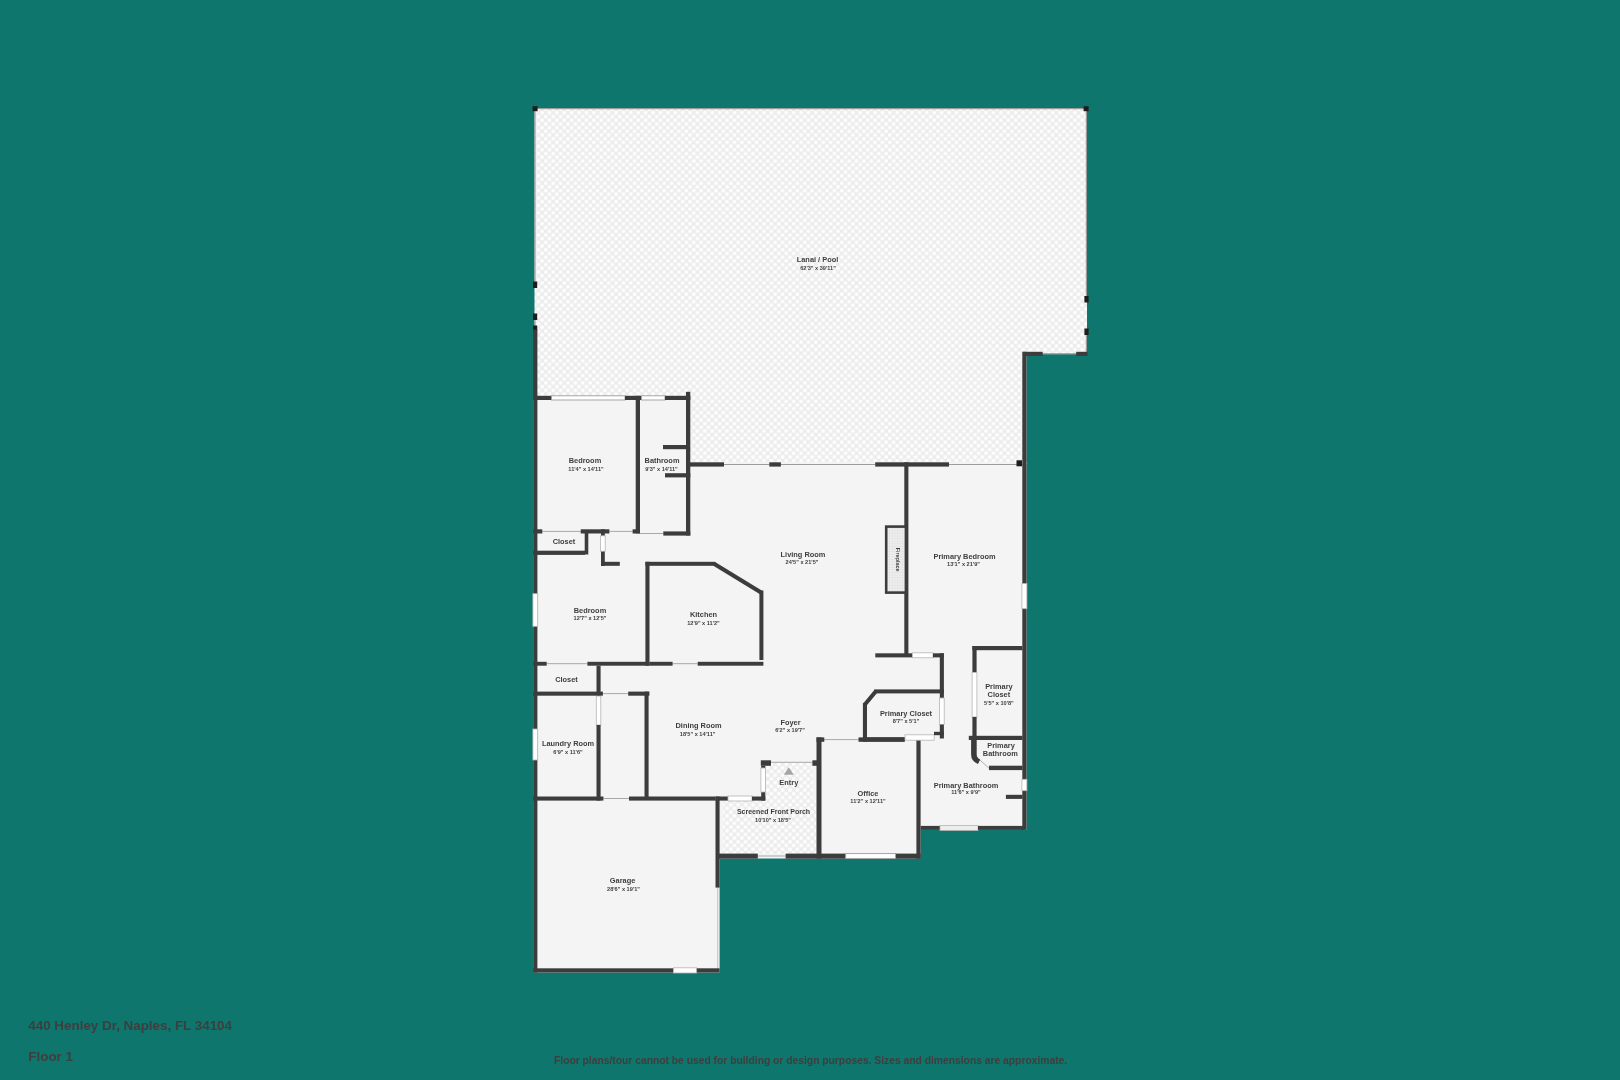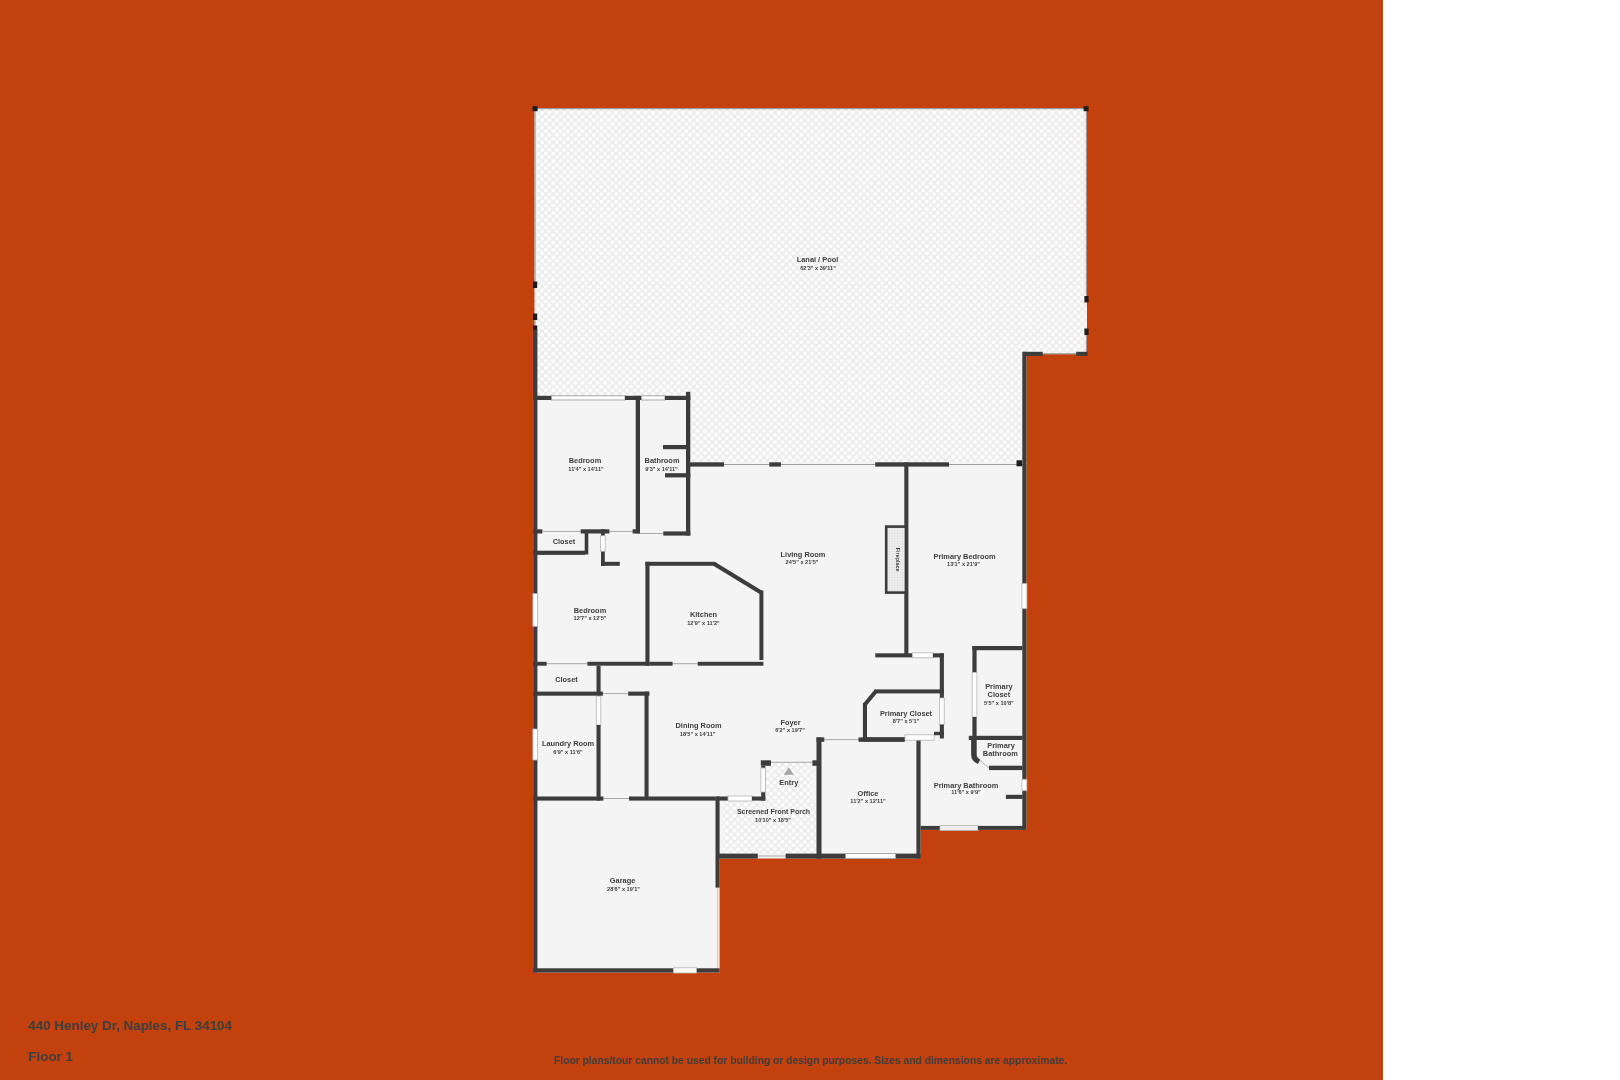--- a/index.html
+++ b/index.html
@@ -1,16 +1,16 @@
 <!DOCTYPE html>
 <html><head>
 <meta charset="utf-8">
 <style>
 html,body{margin:0;padding:0;background:#ffffff;}
-#page{position:relative;width:1383px;height:1080px;background:#c2410c;overflow:hidden;}
+#page{position:relative;width:1620px;height:1080px;background:#0f766e;overflow:hidden;}
 text{font-family:"Liberation Sans",sans-serif;font-weight:bold;fill:#3e3e3e;}
 </style>
 </head>
 <body>
 <div id="page">
 <svg width="1620" height="1080" viewBox="0 0 1620 1080" xmlns="http://www.w3.org/2000/svg">
 <defs>
 <pattern id="dots" width="7.4" height="7.4" patternUnits="userSpaceOnUse">
 <rect width="7.4" height="7.4" fill="#ededee"></rect>
 <circle cx="1.85" cy="1.85" r="1.95" fill="#fdfdfd"></circle>

